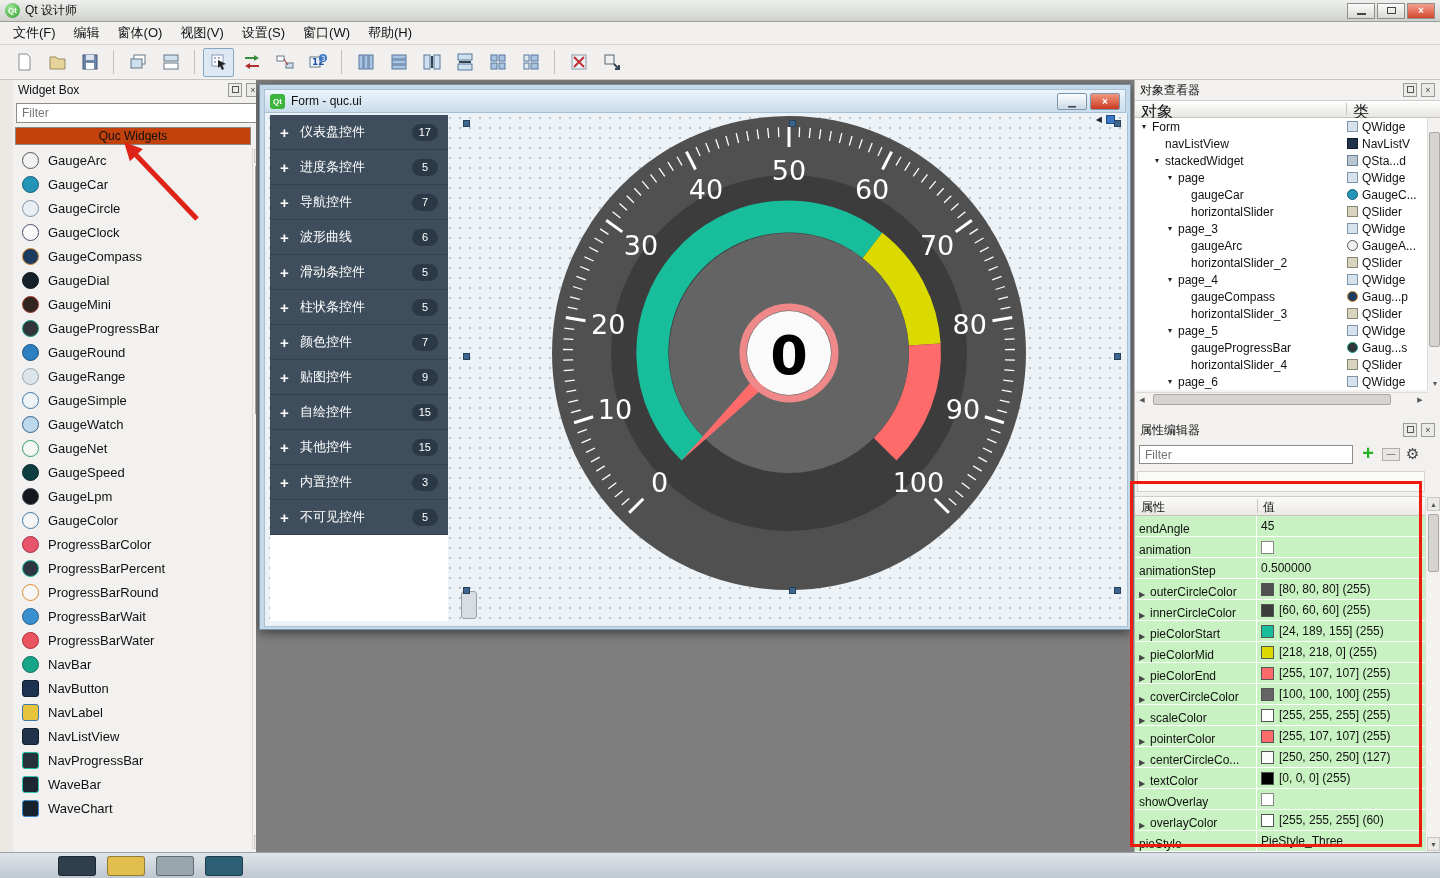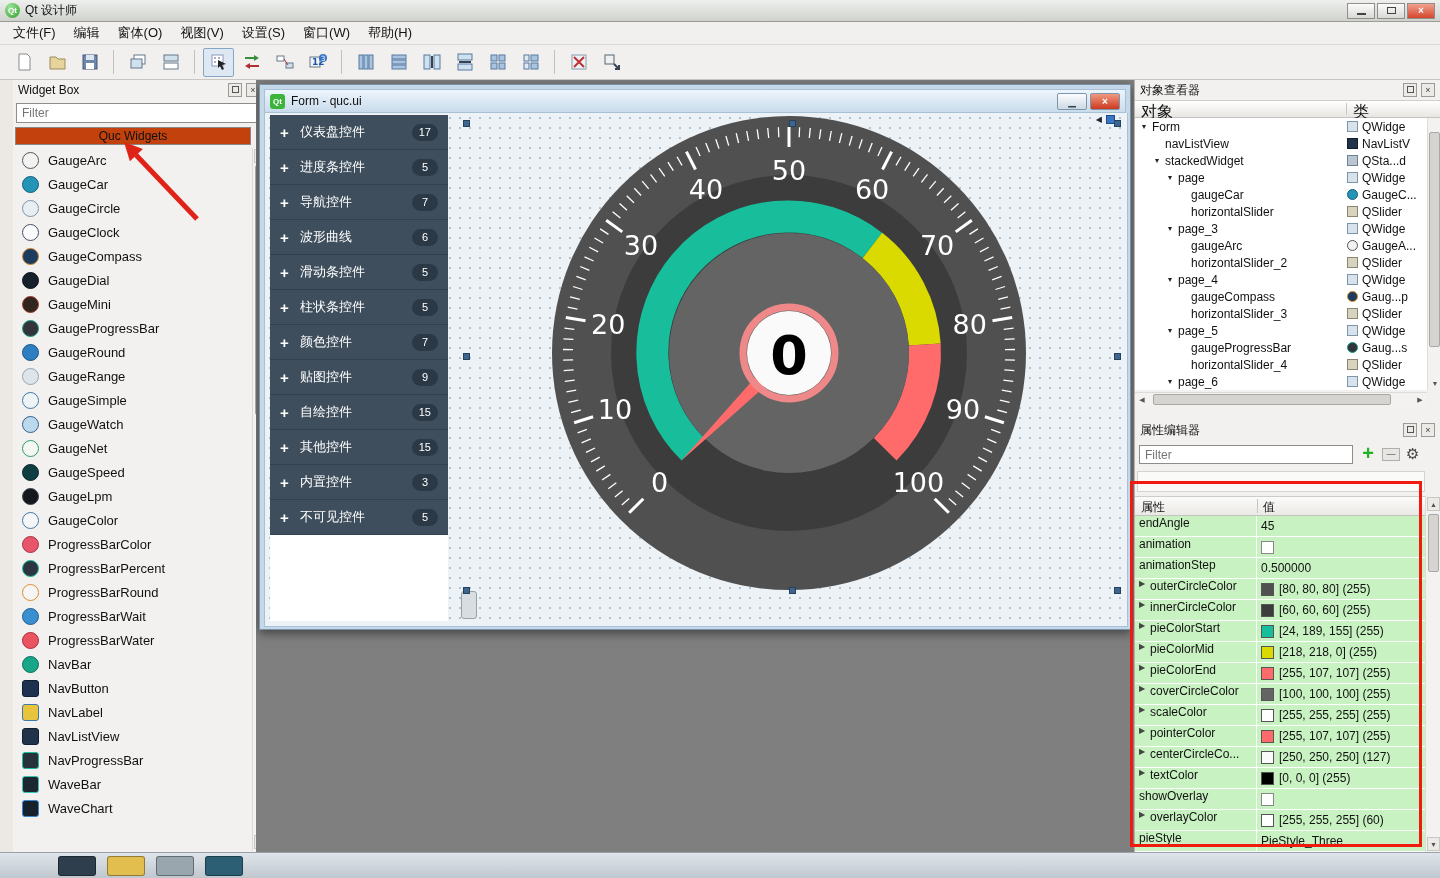--- a/index.html
+++ b/index.html
@@ -82,21 +82,21 @@
 .pe-plus{position:absolute;left:222px;top:23px;width:22px;height:22px;color:#24b324;font-size:20px;font-weight:bold;text-align:center;line-height:21px}
 .pe-minus{position:absolute;left:247px;top:28px;width:18px;height:13px;border:1px solid #b0aeaa;background:#e8e6e2;color:#555;font-size:9px;text-align:center;line-height:11px}
 .pe-wrench{position:absolute;left:271px;top:25px;font-size:15px;color:#444}
 .pe-objbar{position:absolute;left:2px;top:51px;width:288px;height:21px;background:#fafaf8;border:1px solid #d5d3cf}
 .pe-grid-head{position:absolute;left:0;top:76px;width:290px;height:20px;background:linear-gradient(#fbfbfa,#ebe9e5);border-top:1px solid #cfcdc9;border-bottom:1px solid #c5c3bf;font-size:12px}
 .pe-grid-head .ph1{position:absolute;left:6px;top:2px}
 .pe-grid-head .ph2{position:absolute;left:128px;top:2px}
 .pe-grid-head::after{content:"";position:absolute;left:122px;top:2px;bottom:2px;width:1px;background:#c8c6c2}
 .pe-rows{position:absolute;left:0;top:96px;width:290px;height:336px;background:#fff;overflow:hidden}
 .pe-row{height:21px;display:flex;border-bottom:1px solid #fff;background:#c9f2c2}
-.pe-name-cell{width:122px;display:flex;align-items:flex-start;padding-left:4px;gap:2px;border-right:1px solid #fff;font-size:12px;overflow:hidden;white-space:nowrap}
+.pe-name-cell{width:122px;display:flex;align-items:flex-end;padding-left:4px;gap:2px;border-right:1px solid #fff;font-size:12px;overflow:hidden;white-space:nowrap}
 .pe-arrow{font-size:8px;color:#444;width:9px}
 .pe-value-cell{flex:1;display:flex;align-items:center;gap:5px;padding-left:4px;font-size:12px;overflow:hidden;white-space:nowrap}
 .pe-swatch{width:13px;height:13px;border:1px solid #555;flex:none}
 .pe-checkbox{width:13px;height:13px;border:1px solid #8a8886;background:#fff;flex:none}
 .pe-vscroll{position:absolute;left:290px;top:76px;width:16px;height:356px;background:#f3f2f0;border-left:1px solid #dedcd8}
 .pe-vthumb{position:absolute;left:2px;top:18px;width:11px;height:58px;background:#d6d4d0;border:1px solid #aaa8a4;border-radius:2px}
 .v-arrow{position:absolute;left:1px;width:13px;height:14px;font-size:7px;color:#555;text-align:center;line-height:14px;background:#eceae7;border:1px solid #c9c7c3}
 
 
 #taskbar{position:absolute;left:0;top:852px;width:1440px;height:26px;background:linear-gradient(#dfe5ea,#bfc7cf);border-top:1px solid #98a2ab;display:flex;align-items:center;gap:11px;padding-left:58px}

